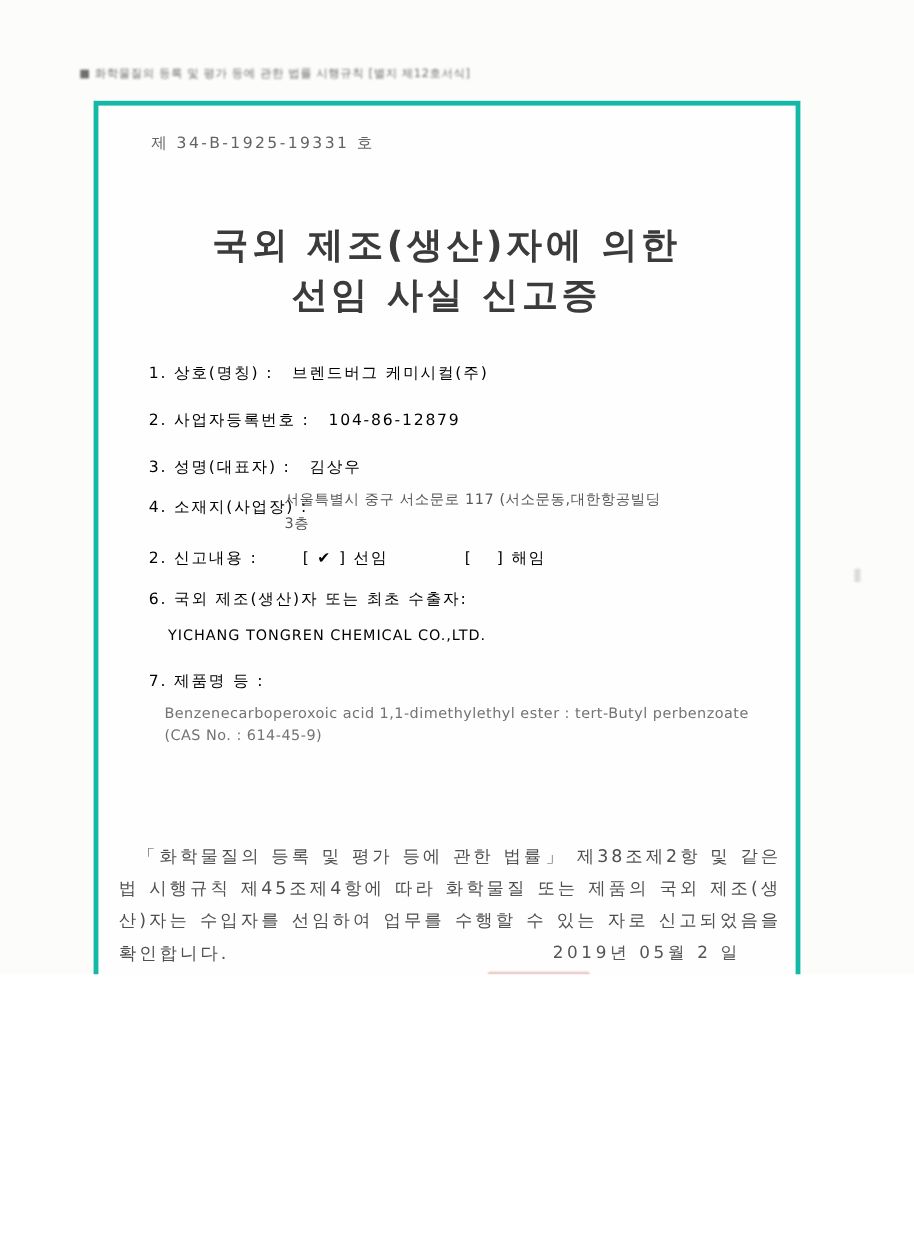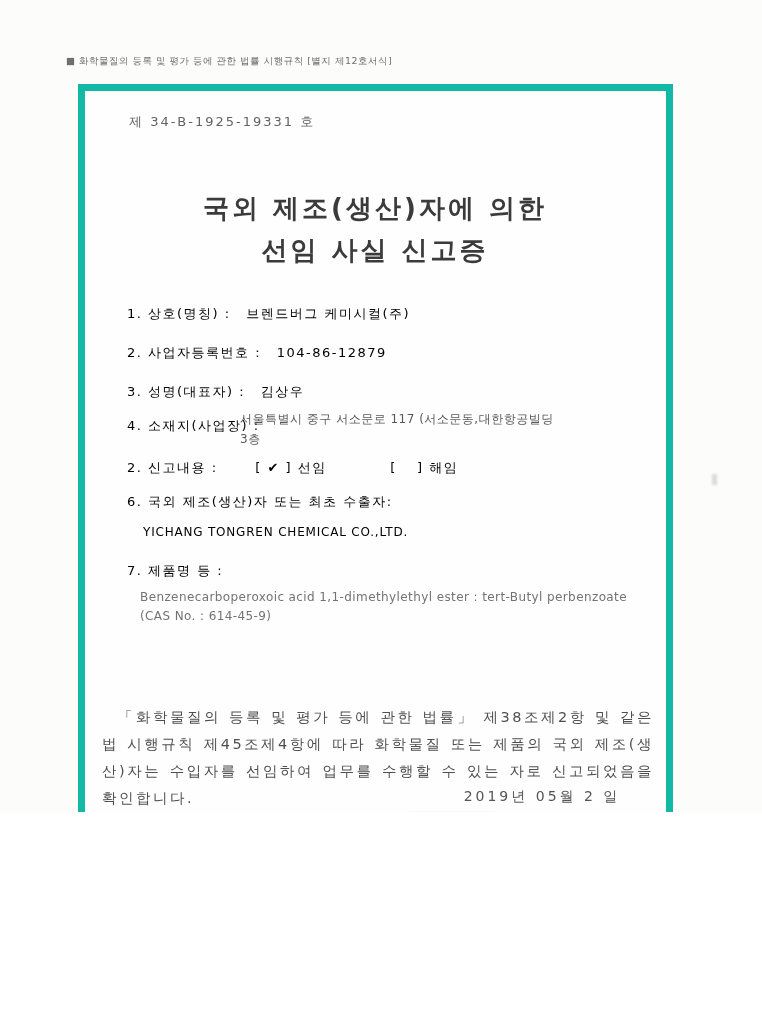--- a/index.html
+++ b/index.html
@@ -10,29 +10,29 @@
     color:#555;
   }
   .scanblur{filter:blur(0.35px);}
   .header-note{
     position:absolute;left:66px;top:55px;width:420px;
     font-size:9.5px;color:#6f6f6f;letter-spacing:0.5px;
     filter:blur(0.7px);white-space:nowrap;
   }
   .docbox{
     position:absolute;left:78px;top:84px;width:581px;height:841px;
-    border:7px solid #14b8a6;background:#fefefe;
+    border:4px solid #14b8a6;background:#fefefe;
   }
   .docnum{
     position:absolute;left:44px;top:22px;
     font-size:13px;letter-spacing:2px;color:#636363;filter:blur(0.5px);
   }
   .title{
     position:absolute;left:30px;top:96px;width:520px;text-align:center;
-    font-size:26px;font-weight:bold;letter-spacing:3px;line-height:42px;
+    font-size:30px;font-weight:bold;letter-spacing:3px;line-height:42px;
     color:#3b3b3b;filter:blur(0.4px);
   }
   .item{
     position:absolute;font-size:13px;letter-spacing:1.5px;color:#000000;
     white-space:nowrap;filter:blur(0.45px);
   }
   .item .lbl{margin-right:10px;}
   .val-small{font-size:12px;letter-spacing:0.8px;}
   .addr{
     position:absolute;left:155px;top:318px;width:345px;

